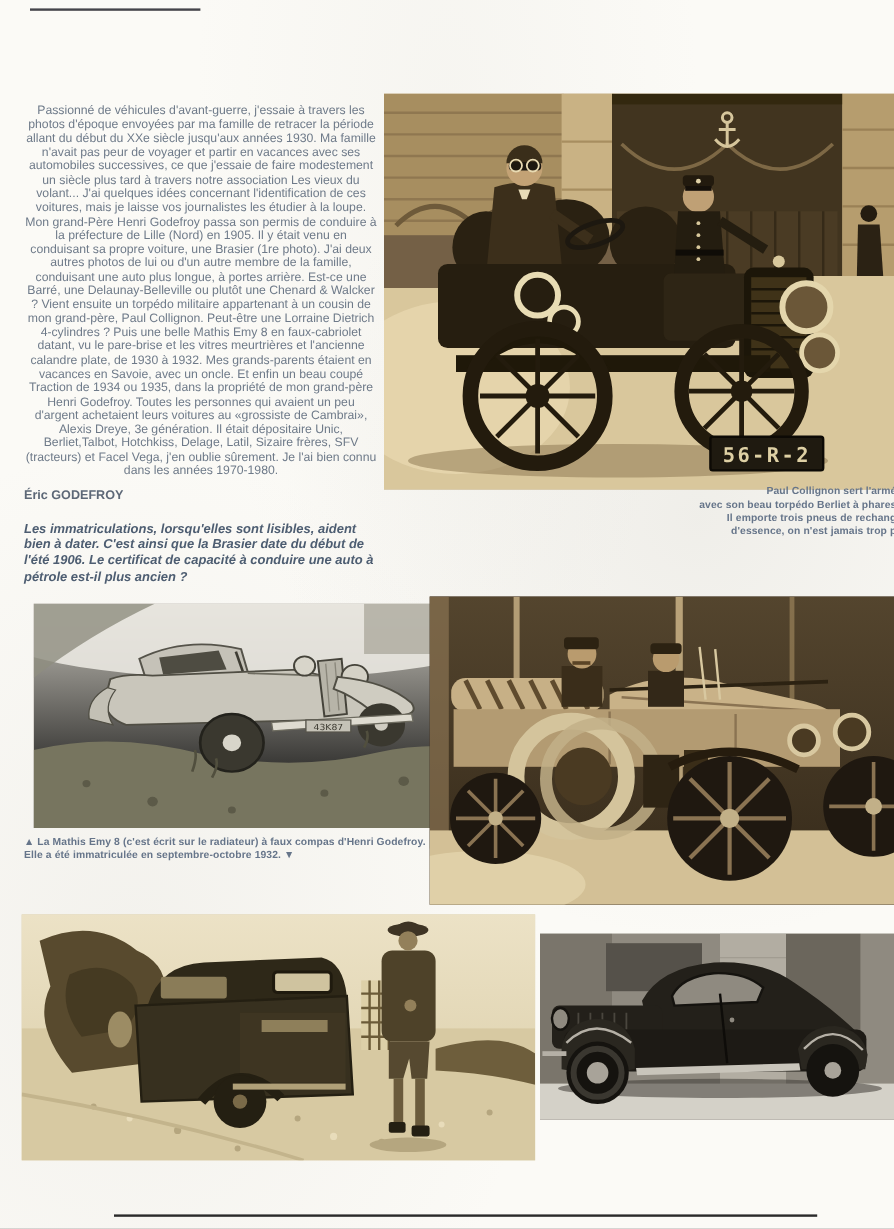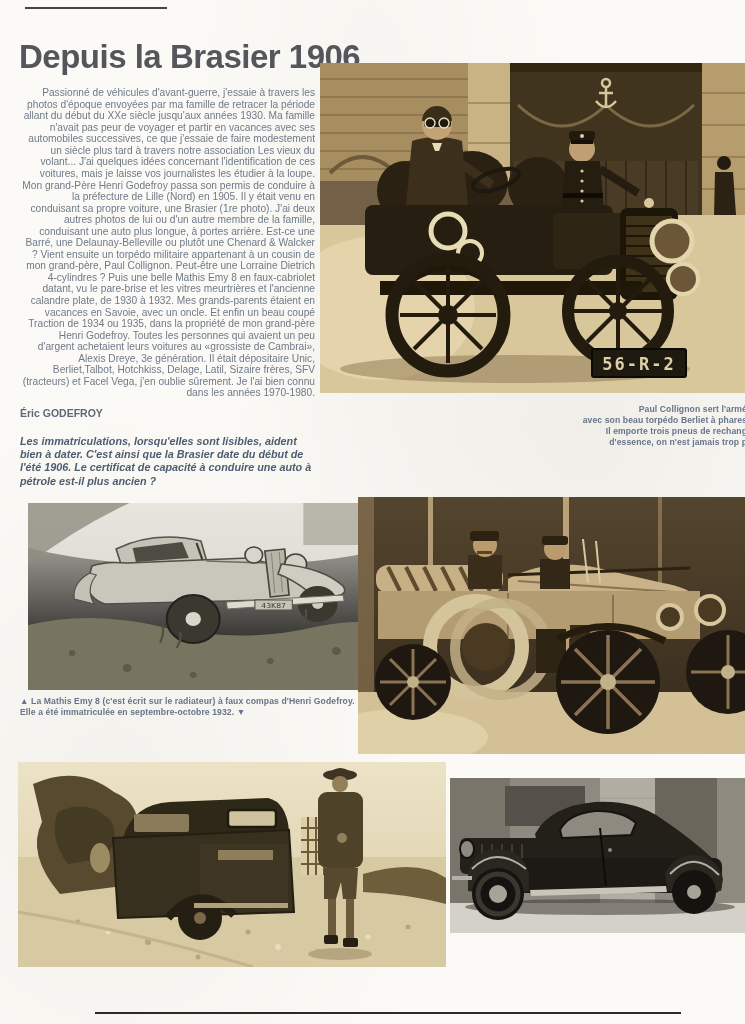--- a/index.html
+++ b/index.html
@@ -14,55 +14,54 @@
     font-family:"Liberation Sans",sans-serif;
   }
   .abs{position:absolute;}
   .top-rule{left:25px;top:7px;width:142px;height:2px;background:#45454a;}
   .title{
     left:19px;top:16px;width:600px;
     font-size:33px;font-weight:bold;letter-spacing:-0.5px;color:#55565c;
   }
   .bodytext{
     left:20px;top:77px;width:295px;
-    font-size:10.2px;line-height:11.55px;color:#6e7a89;text-align:right;
+    font-size:10.2px;line-height:11.55px;color:#6e7a89;text-align:center;
   }
   .author{
     left:20px;top:396px;width:295px;
     font-size:10.5px;font-weight:bold;color:#5d6877;
   }
   .editor-note{
     left:20px;top:421px;width:300px;
     font-size:10.8px;line-height:13.2px;font-weight:bold;font-style:italic;color:#4d5d71;margin-top:14px;
   }
   .cap{
     font-size:8.6px;line-height:11px;font-weight:bold;color:#66758a;
     white-space:pre-line;letter-spacing:0.1px;
   }
   .cap-brasier{left:322px;top:403px;width:230px;}
   .cap-collignon{right:-2px;top:404px;width:420px;text-align:right;}
   .cap-mathis{left:20px;top:696px;width:420px;}
   .cap-traction{left:452px;top:939px;width:293px;}
   .photo{position:absolute;overflow:hidden;background:#c8b48c;}
   .photo svg{display:block;width:100%;height:100%;}
-  .photo-brasier{left:320px;top:63px;width:425px;height:330px;}
+  .photo-brasier{left:320px;top:78px;width:425px;height:330px;}
   .photo-mathis{left:28px;top:503px;width:358px;height:187px;background:#c2bfb6;}
   .photo-torpedo{left:358px;top:497px;width:387px;height:257px;background:#473826;}
   .photo-chenard{left:18px;top:762px;width:428px;height:205px;background:#ded2ae;}
   .photo-traction{left:450px;top:778px;width:295px;height:155px;background:#8f8a80;}
   .bottom-rule{left:95px;top:1012px;width:586px;height:2px;background:#2a2a2a;}
 </style>
 </head>
 <body>
 
 <div class="page">
 
   <div class="abs top-rule"></div>
 
-  <h1 class="abs title">Depuis la Brasier 1906</h1>
 
   <p class="abs bodytext">Passionné de véhicules d'avant-guerre, j'essaie à travers les photos d'époque envoyées par ma famille de retracer la période allant du début du XXe siècle jusqu'aux années 1930. Ma famille n'avait pas peur de voyager et partir en vacances avec ses automobiles successives, ce que j'essaie de faire modestement un siècle plus tard à travers notre association Les vieux du volant... J'ai quelques idées concernant l'identification de ces voitures, mais je laisse vos journalistes les étudier à la loupe. Mon grand-Père Henri Godefroy passa son permis de conduire à la préfecture de Lille (Nord) en 1905. Il y était venu en conduisant sa propre voiture, une Brasier (1re photo). J'ai deux autres photos de lui ou d'un autre membre de la famille, conduisant une auto plus longue, à portes arrière. Est-ce une Barré, une Delaunay-Belleville ou plutôt une Chenard &amp; Walcker ? Vient ensuite un torpédo militaire appartenant à un cousin de mon grand-père, Paul Collignon. Peut-être une Lorraine Dietrich 4-cylindres ? Puis une belle Mathis Emy 8 en faux-cabriolet datant, vu le pare-brise et les vitres meurtrières et l'ancienne calandre plate, de 1930 à 1932. Mes grands-parents étaient en vacances en Savoie, avec un oncle. Et enfin un beau coupé Traction de 1934 ou 1935, dans la propriété de mon grand-père Henri Godefroy. Toutes les personnes qui avaient un peu d'argent achetaient leurs voitures au «grossiste de Cambrai», Alexis Dreye, 3e génération. Il était dépositaire Unic, Berliet,Talbot, Hotchkiss, Delage, Latil, Sizaire frères, SFV (tracteurs) et Facel Vega, j'en oublie sûrement. Je l'ai bien connu dans les années 1970-1980.</p>
   <p class="abs author">Éric GODEFROY</p>
   <p class="abs editor-note">Les immatriculations, lorsqu'elles sont lisibles, aident bien à dater. C'est ainsi que la Brasier date du début de l'été 1906. Le certificat de capacité à conduire une auto à pétrole est-il plus ancien ?</p>
 
   <div class="photo photo-brasier">
     <svg viewBox="0 0 425 330" preserveAspectRatio="none">
       <defs>
         <linearGradient id="p1bg" x1="0" y1="0" x2="0" y2="1">
           <stop offset="0" stop-color="#c6b084"></stop>

